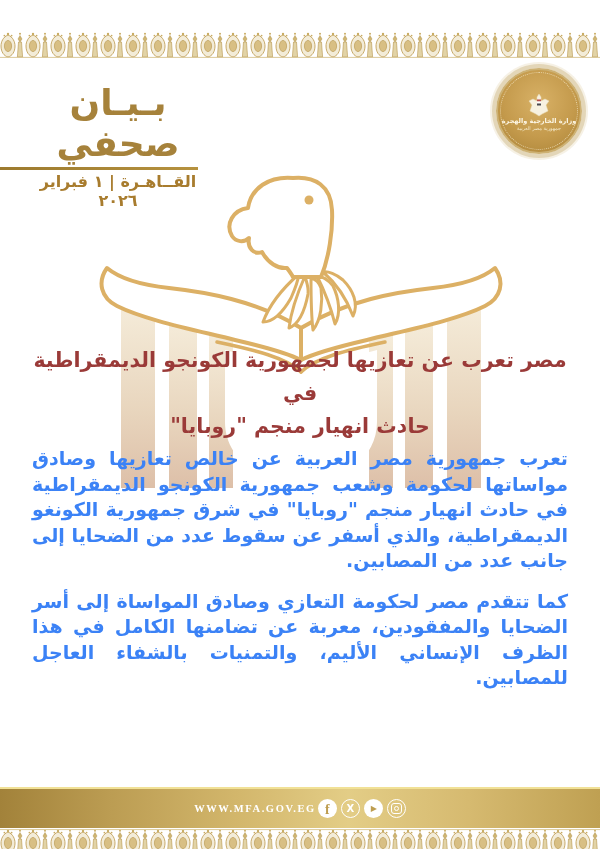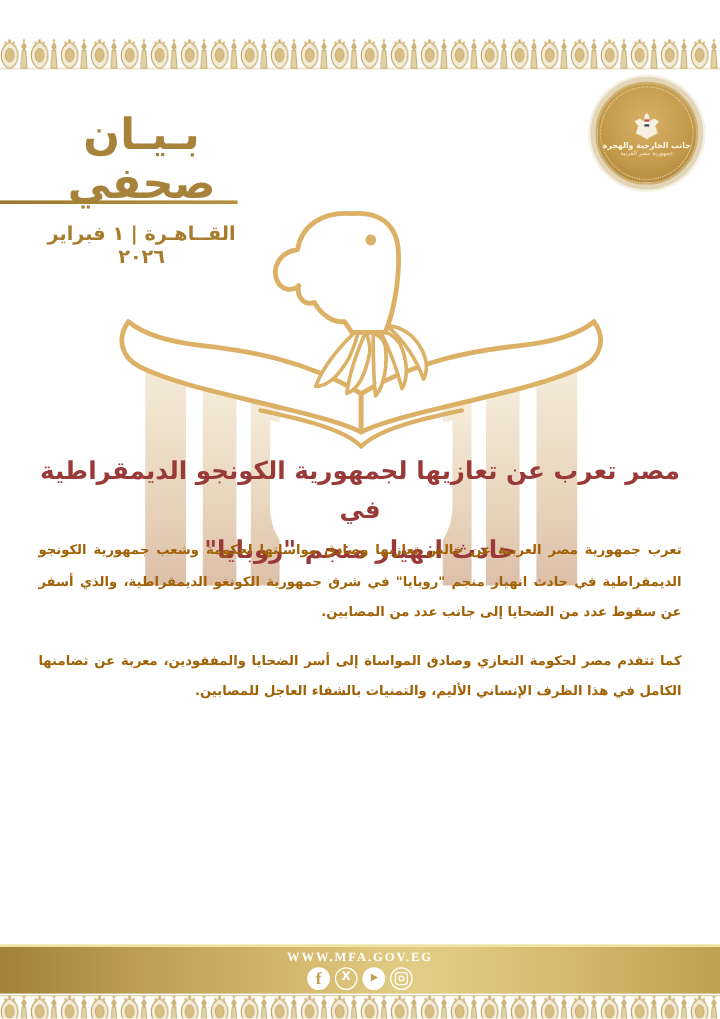--- a/index.html
+++ b/index.html
@@ -10,21 +10,21 @@
   }
   
   .orn-border{position:absolute;left:0;width:600px;height:26px;display:block;}
   .orn-top{top:32px;}
   .orn-bottom{top:829px;}
   
   .title-block{
     position:absolute;left:22px;top:82px;width:192px;text-align:center;direction:rtl;
   }
   .title-block h1{
-    margin:10px;font-size:36px;line-height:1.15;font-weight:bold;color:#a6823b;
+    margin:0;font-size:36px;line-height:1.15;font-weight:bold;color:#a6823b;
     font-family:"DejaVu Sans",sans-serif;
   }
   .dateline{
     margin-top:7px;font-size:16px;font-weight:bold;color:#a87c2e;letter-spacing:.2px;
   }
   .header-rule{
     position:absolute;left:0;top:167px;width:198px;height:3px;
     background:linear-gradient(90deg,#9c7a2e,#b6923f);
   }
   
@@ -44,37 +44,37 @@
     color:#fdf7e6;font-size:6.5px;line-height:8px;font-weight:bold;text-align:center;
     direction:rtl;white-space:nowrap;
   }
   .seal-caption2{
     color:#f3e8c8;font-size:5px;line-height:7px;text-align:center;direction:rtl;white-space:nowrap;
   }
   
   .watermark{position:absolute;left:85px;top:170px;width:432px;height:330px;pointer-events:none;}
   
   .headline{
-    position:absolute;left:30px;top:376px;width:540px;margin:0;
+    position:absolute;left:30px;top:344px;width:540px;margin:0;
     text-align:center;direction:rtl;color:#9a3a38;font-weight:bold;
     font-size:20.5px;line-height:33px;
   }
   .headline span{display:block;}
   .body-text{
     position:absolute;left:32px;top:446px;width:536px;direction:rtl;
-    text-align:justify;color:#a16207;font-weight:bold;
-    font-size:11px;line-height:25.5px;
+    text-align:justify;color:#3b82f6;font-weight:bold;
+    font-size:19px;line-height:25.5px;
   }
   .body-text p{margin:0 0 15px 0;}
   
   .goldbar{
     position:absolute;left:0;top:787px;width:600px;height:41px;
     background:linear-gradient(90deg,#a2823a 0%,#bb9c52 18%,#d3b76c 40%,#e3cd86 58%,#d6ba70 78%,#bfa052 100%);
     border-top:2px solid #f1e196;box-sizing:border-box;
-    display:flex;flex-direction:column;align-items:center;justify-content:center;gap:2px;
+    display:flex;flex-direction:row;align-items:center;justify-content:center;gap:2px;
   }
   .site-url{
     color:#ffffff;font-family:"Liberation Serif",serif;font-size:10.5px;
     letter-spacing:1.6px;font-weight:bold;
   }
   .social-row{display:flex;gap:4px;align-items:center;}
   .sicon{
     width:19px;height:19px;border-radius:50%;box-sizing:border-box;
     display:flex;align-items:center;justify-content:center;cursor:pointer;
   }
@@ -117,21 +117,21 @@
   </div>
   <div class="header-rule"></div>
 
   <div class="seal">
     <svg class="seal-eagle" viewBox="0 0 26 24">
       <path d="M13 1 L15 4 L15 8 L19 6 L23 8 L20 12 L22 18 L16 21 L13 23 L10 21 L4 18 L6 12 L3 8 L7 6 L11 8 L11 4 Z" fill="#f7f1e0" stroke="#e8dcb8" stroke-width="0.5"></path>
       <rect x="11" y="6.5" width="4" height="2" fill="#b94b47"></rect>
       <rect x="11" y="8.5" width="4" height="2" fill="#ffffff"></rect>
       <rect x="11" y="10.5" width="4" height="2" fill="#4a4a50"></rect>
     </svg>
-    <div class="seal-caption">جانب الخارجية والهجرة</div>
+    <div class="seal-caption">وزارة الخارجية والهجرة</div>
     <div class="seal-caption2">جمهورية مصر العربية</div>
   </div>
 
   <div class="watermark">
     <svg width="432" height="330" viewBox="0 0 432 330">
       <defs>
         <linearGradient id="colGrad" x1="0" y1="0" x2="0" y2="1">
           <stop offset="0" stop-color="#f5ecd9" stop-opacity="0.95"></stop>
           <stop offset="0.6" stop-color="#e8d5bd"></stop>
           <stop offset="1" stop-color="#ddbfa8"></stop>

